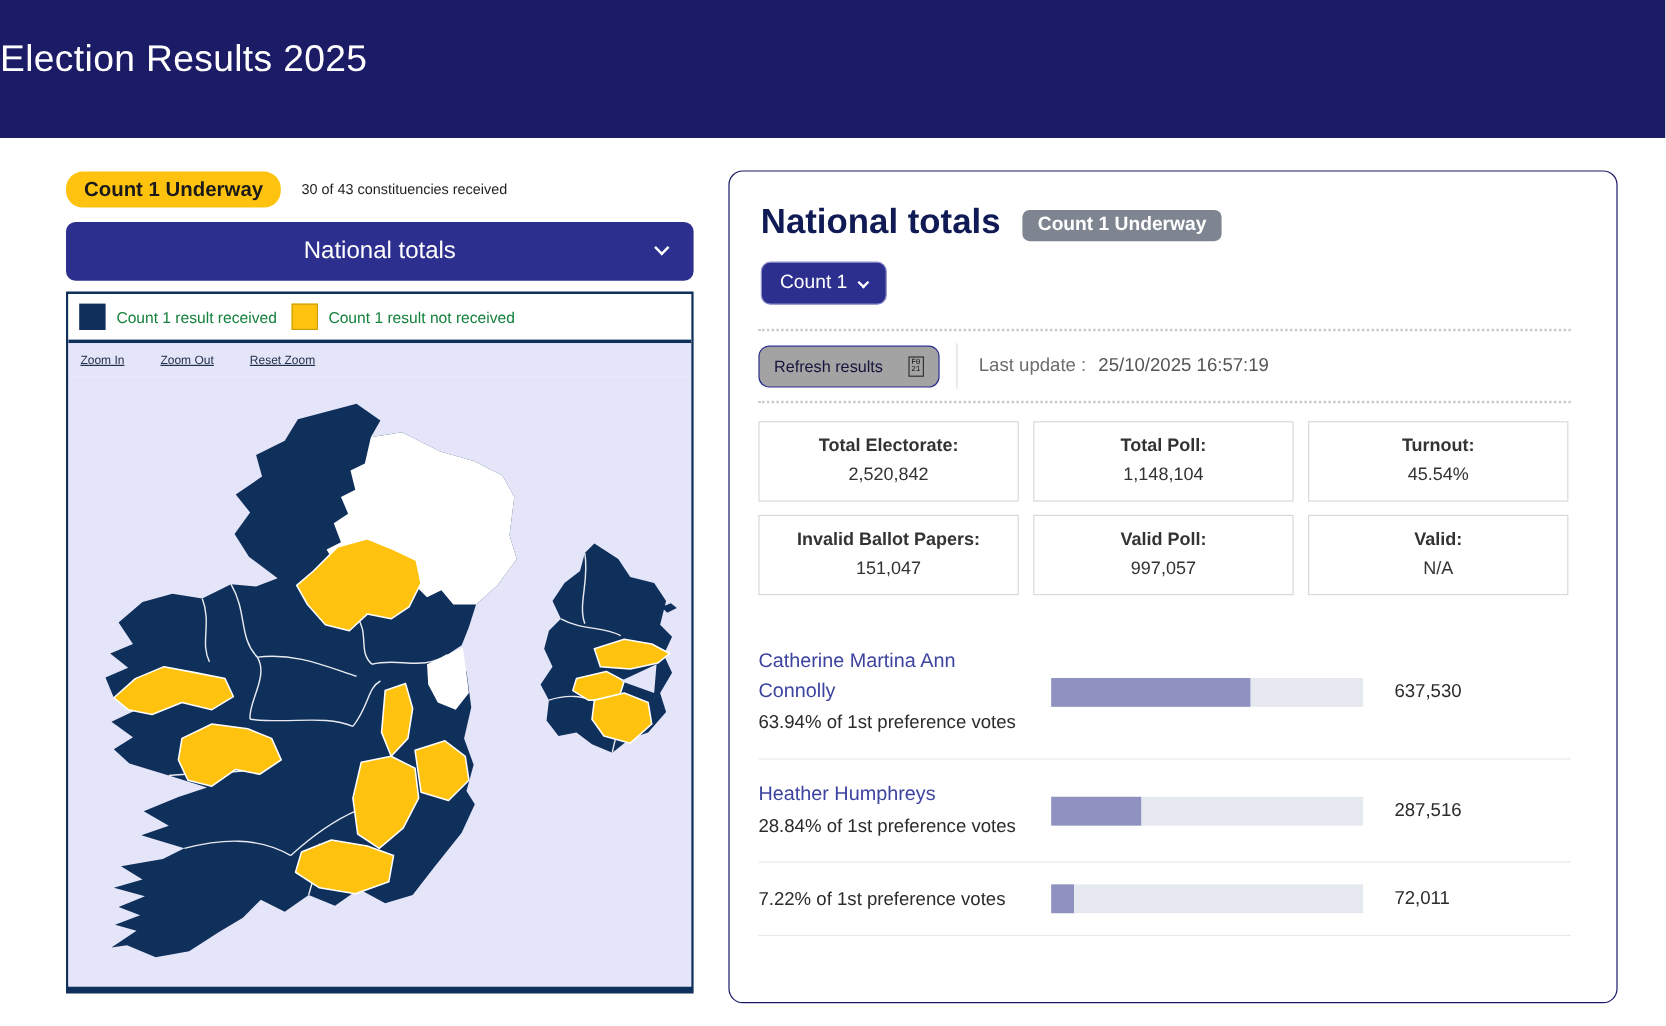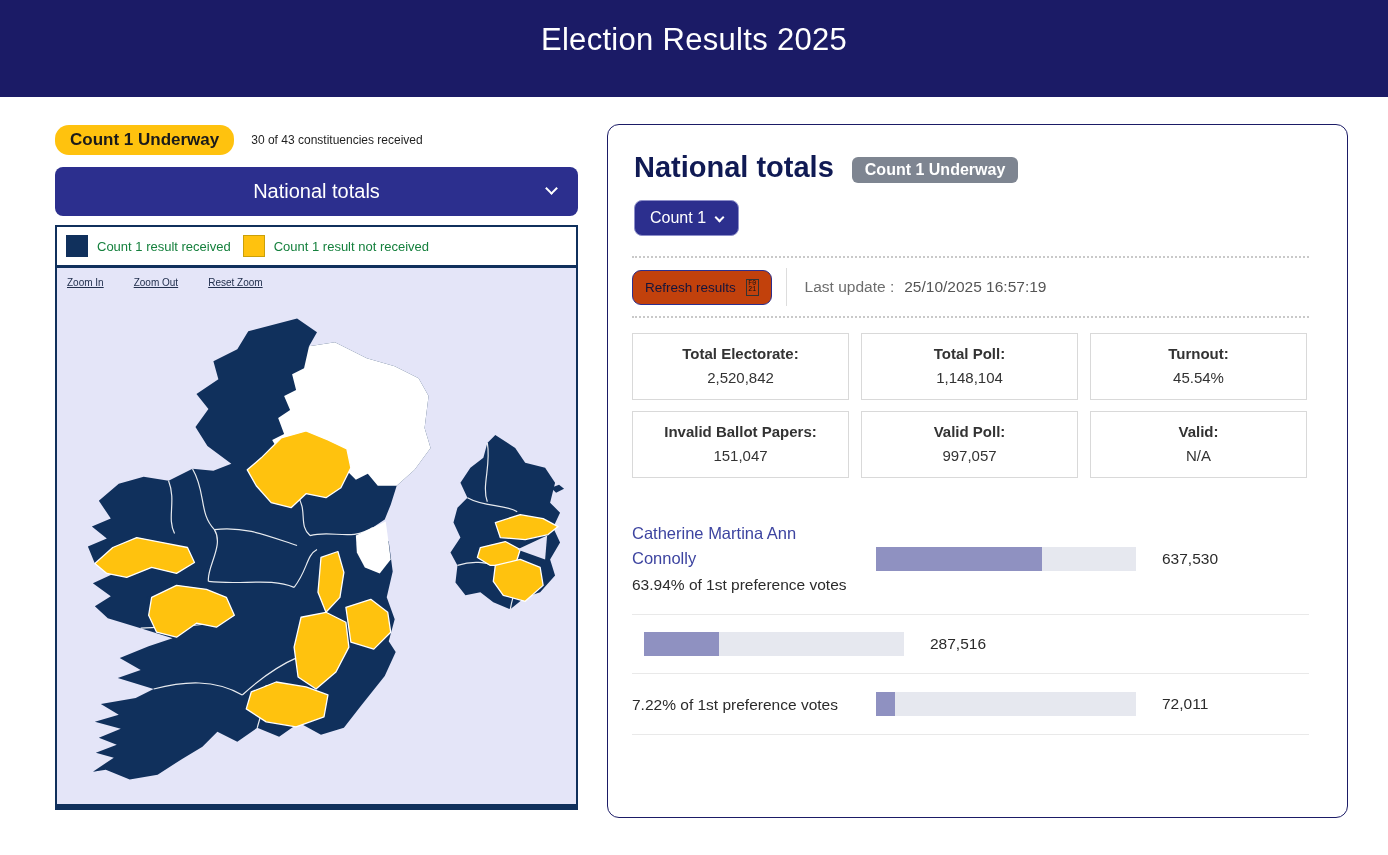--- a/index.html
+++ b/index.html
@@ -6,21 +6,21 @@
     --header-bg:#1b1b66; --indigo:#2c2f8e; --navy:#10305c; --yellow:#ffc20e;
     --map-bg:#e4e5f8; --badge-gray:#7e8591; --bar-fill:#8f91c1; --bar-track:#e6e8ef;
     --link-blue:#3d44a0; --heading-navy:#101a54; --text-dark:#2b2b2b; --muted:#6d6d6d;
     --box-border:#d9d9d9; --divider:#e9e9e9;
   }
   *{box-sizing:border-box;}
   html,body{margin:0;padding:0;background:#fff;font-family:"Liberation Sans","DejaVu Sans",sans-serif;color:var(--text-dark);}
   .page{width:1388px;height:855px;overflow:hidden;position:relative;background:#fff;}
 
   
-  .top-bar{height:97px;background:var(--header-bg);display:flex;align-items:center;justify-content:center;}
+  .top-bar{height:115px;background:var(--header-bg);display:flex;align-items:center;justify-content:flex-start;}
   .top-bar h1{color:#fff;font-size:31px;font-weight:400;margin:0 0 18px 0;letter-spacing:.3px;}
 
   
   .layout{display:flex;align-items:flex-start;padding:27px 40px 0 55px;}
   .left-col{width:523px;flex:0 0 523px;}
   .right-card{flex:1;margin-left:29px;border:1px solid var(--header-bg);border-radius:12px;
               padding:26px 38px 42px 24px;min-height:694px;}
 
   
   .status-row{display:flex;align-items:center;height:32px;}
@@ -54,23 +54,23 @@
   .card-title{font-size:29px;font-weight:800;color:var(--heading-navy);margin:0;}
   .gray-badge{margin-left:18px;margin-top:4px;background:var(--badge-gray);color:#fff;font-weight:bold;
               font-size:16px;padding:4px 13px;border-radius:6px;}
   .count-btn{margin-top:16px;margin-left:2px;background:var(--indigo);color:#fff;border:1px solid #8d8fc9;
              border-radius:8px;font-size:16px;font-family:inherit;padding:8px 15px;cursor:pointer;
              display:inline-flex;align-items:center;gap:10px;}
   .count-btn .chev{width:7px;height:7px;margin-top:-2px;}
   .dotted-sep{border:none;border-top:2px dotted #c9c9c9;margin:0;}
   .sep-top{margin-top:20px;}
   .refresh-row{display:flex;align-items:center;padding:10px 0;}
-  .refresh-btn{background:#c2410c;border:1px solid var(--indigo);border-radius:9px;color:#14143c;
+  .refresh-btn{background:#a3a3a3;border:1px solid var(--indigo);border-radius:9px;color:#14143c;
                font-size:13.5px;font-family:inherit;padding:8px 12px;cursor:pointer;
-               display:inline-flex;align-items:center;gap:10px;}
+               display:inline-flex;align-items:center;gap:21px;}
   .tofu{display:inline-flex;flex-direction:column;border:1px solid #333;font-family:"Liberation Mono","DejaVu Sans Mono",monospace;
         font-size:6.5px;line-height:6.5px;padding:1px 1.5px;color:#111;letter-spacing:0;}
   .v-div{width:1px;height:38px;background:#ddd;margin:0 18px 0 14px;}
   .last-update-label{font-size:15.5px;color:var(--muted);}
   .last-update-value{font-size:15.5px;color:#555;margin-left:10px;}
   .stats-grid{margin-top:15px;display:grid;grid-template-columns:repeat(3,1fr);gap:11px 12px;margin-right:2px;}
   .stat-box{border:1px solid var(--box-border);padding:11px 8px 13px 8px;text-align:center;}
   .stat-label{font-size:15px;font-weight:bold;color:#333;}
   .stat-value{font-size:15px;color:#333;margin-top:7px;}
   .candidates{margin-top:26px;}
@@ -257,20 +257,24 @@
             <a class="cand-name">Catherine Martina Ann Connolly</a>
             <div class="cand-detail">63.94% of 1st preference votes</div>
           </div>
           <div class="bar-track">
             <div class="bar-fill" style="width: 63.94%;"></div>
           </div>
           <div class="cand-votes">637,530</div>
         </div>
 
         <div class="cand-row">
+          <div class="cand-text">
+            <a class="cand-name">Heather Humphreys</a>
+            <div class="cand-detail">28.84% of 1st preference votes</div>
+          </div>
           <div class="bar-track">
             <div class="bar-fill" style="width: 28.84%;"></div>
           </div>
           <div class="cand-votes">287,516</div>
         </div>
 
         <div class="cand-row">
           <div class="cand-text">
             <div class="cand-detail">7.22% of 1st preference votes</div>
           </div>

